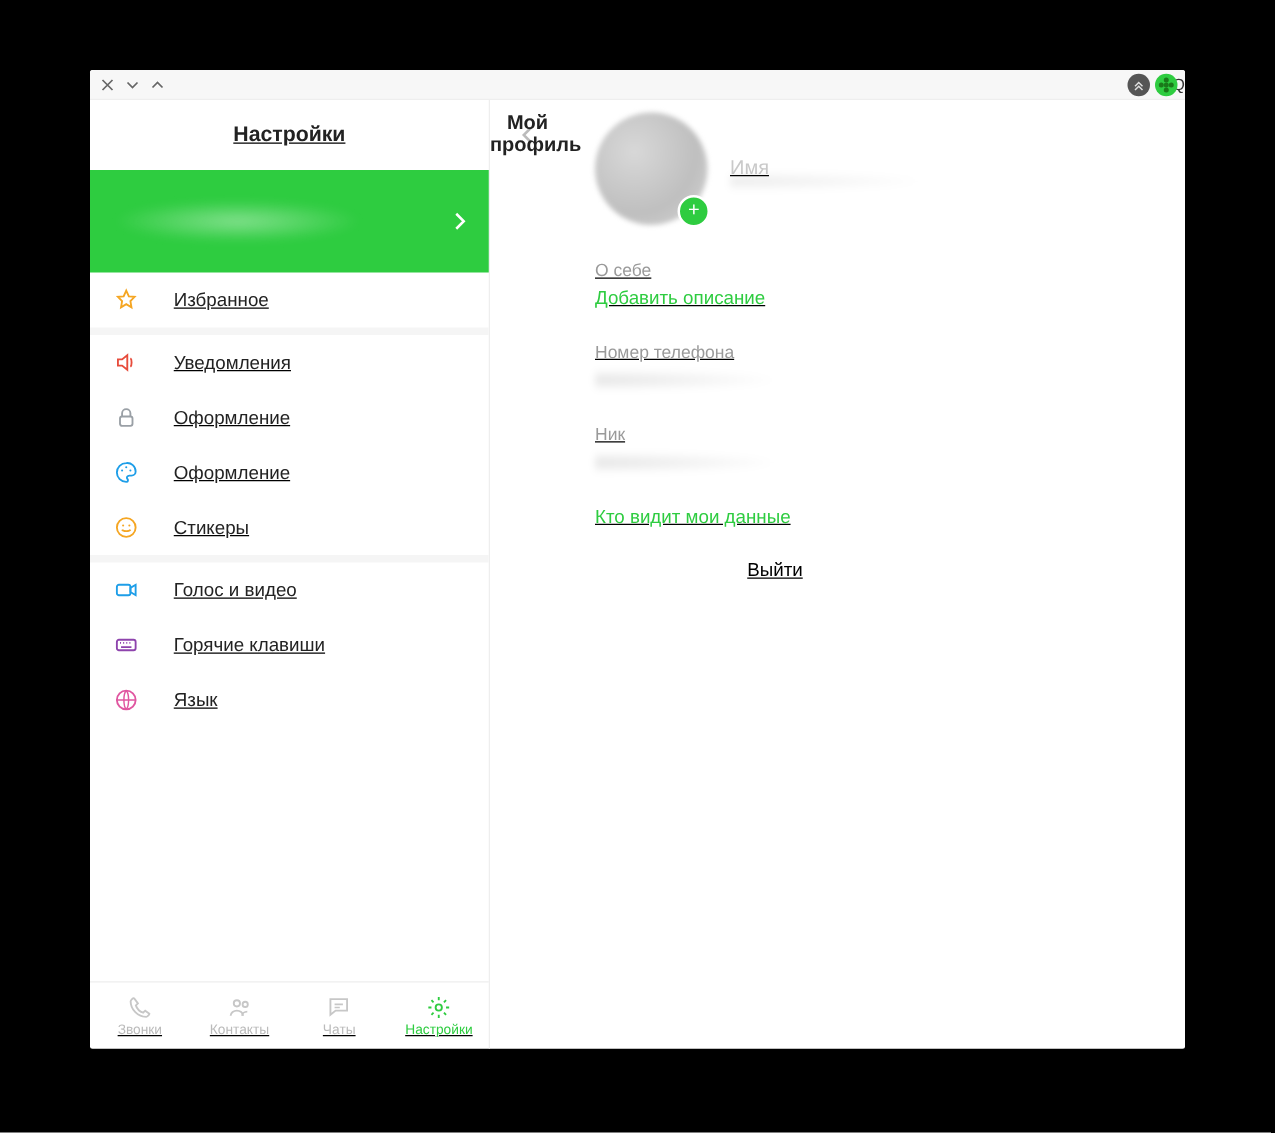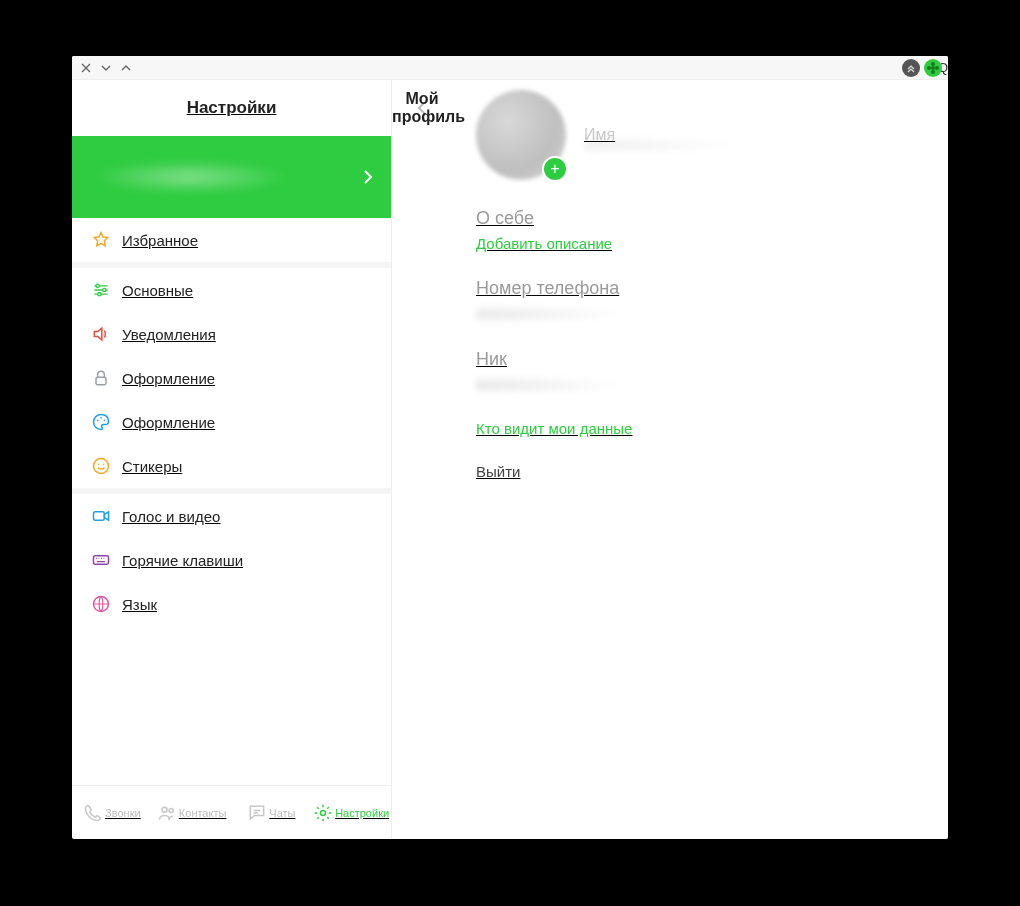--- a/index.html
+++ b/index.html
@@ -94,39 +94,39 @@
   }
 
   .settings-list { flex: 1; overflow: auto; }
   .settings-group { border-bottom: 6px solid #f5f5f5; }
   .settings-group:last-child { border-bottom: none; }
   .settings-item {
     height: 44px;
     display: flex;
     align-items: center;
     padding: 0 18px;
-    gap: 10px;
+    gap: 27px;
     cursor: pointer;
     font-size: 15px;
     color: #222;
   }
   .si-icon {
     width: 22px; height: 22px;
     display: flex; align-items: center; justify-content: center;
   }
 
   .bottom-nav {
     height: 54px;
     border-top: 1px solid #eee;
     display: flex;
   }
   .nav-item {
     flex: 1;
     display: flex;
-    flex-direction: row;
+    flex-direction: column;
     align-items: center;
     justify-content: center;
     gap: 2px;
     font-size: 11px;
     color: #bbb;
     cursor: pointer;
   }
   .nav-item.active { color: #2ecc40; }
   .nav-icon { width: 20px; height: 20px; display:flex; align-items:center; justify-content:center; }
 
@@ -181,32 +181,32 @@
     color: #c9c9c9; font-size: 16px;
     position: relative;
   }
   .name-blur::after{
     content:""; position:absolute; left:0; top:20px; width:160px; height:16px;
     background: radial-gradient(ellipse at left, rgba(0,0,0,0.08), rgba(0,0,0,0) 70%);
     filter: blur(3px);
   }
 
   .field-block { margin-bottom: 26px; }
-  .field-label { font-size: 18px; color: #9a9a9a; margin-bottom: 6px; }
+  .field-label { font-size: 14px; color: #9a9a9a; margin-bottom: 6px; }
   .field-link  { font-size: 15px; color: #2ecc40; cursor: pointer; }
   .field-blur {
     width: 150px; height: 18px;
     background: radial-gradient(ellipse at left, rgba(0,0,0,0.10), rgba(0,0,0,0) 70%);
     filter: blur(3px);
     margin-top: 4px;
   }
 
   .action-link { font-size: 15px; cursor: pointer; margin-bottom: 26px; display: block; }
   .green-link { color: #2ecc40; }
-  .red-link { color: #404040; }
+  .red-link { color: #000000; text-align: center; }
 
   svg { display: block; }
 </style>
 </head>
 <body>
 
 <div class="window">
 
   <div class="titlebar">
     <div class="titlebar-left">
@@ -264,31 +264,20 @@
             <div class="settings-item">
               <div class="si-icon">
                 <svg width="20" height="20" viewBox="0 0 24 24">
                   <path d="M12 3l2.5 5.5L20 9l-4 4 1 6-5-3-5 3 1-6-4-4 5.5-.5z" fill="none" stroke="#f5a623" stroke-width="1.8"></path>
                 </svg>
               </div>
               <span>Избранное</span>
             </div>
           </div>
           <div class="settings-group">
-            <div class="settings-item">
-              <div class="si-icon">
-                <svg width="20" height="20" viewBox="0 0 24 24">
-                  <path d="M4 7h16M4 12h16M4 17h16" stroke="#2ecc40" stroke-width="1.6"></path>
-                  <circle cx="8" cy="7" r="2" fill="#fff" stroke="#2ecc40" stroke-width="1.6"></circle>
-                  <circle cx="16" cy="12" r="2" fill="#fff" stroke="#2ecc40" stroke-width="1.6"></circle>
-                  <circle cx="10" cy="17" r="2" fill="#fff" stroke="#2ecc40" stroke-width="1.6"></circle>
-                </svg>
-              </div>
-              <span>Основные</span>
-            </div>
             <div class="settings-item">
               <div class="si-icon">
                 <svg width="20" height="20" viewBox="0 0 24 24">
                   <path d="M4 9v6h4l5 4V5L8 9H4z" fill="none" stroke="#e74c3c" stroke-width="1.8"></path>
                   <path d="M16 8c1.5 1 1.5 7 0 8" fill="none" stroke="#e74c3c" stroke-width="1.8"></path>
                 </svg>
               </div>
               <span>Уведомления</span>
             </div>
             <div class="settings-item">

